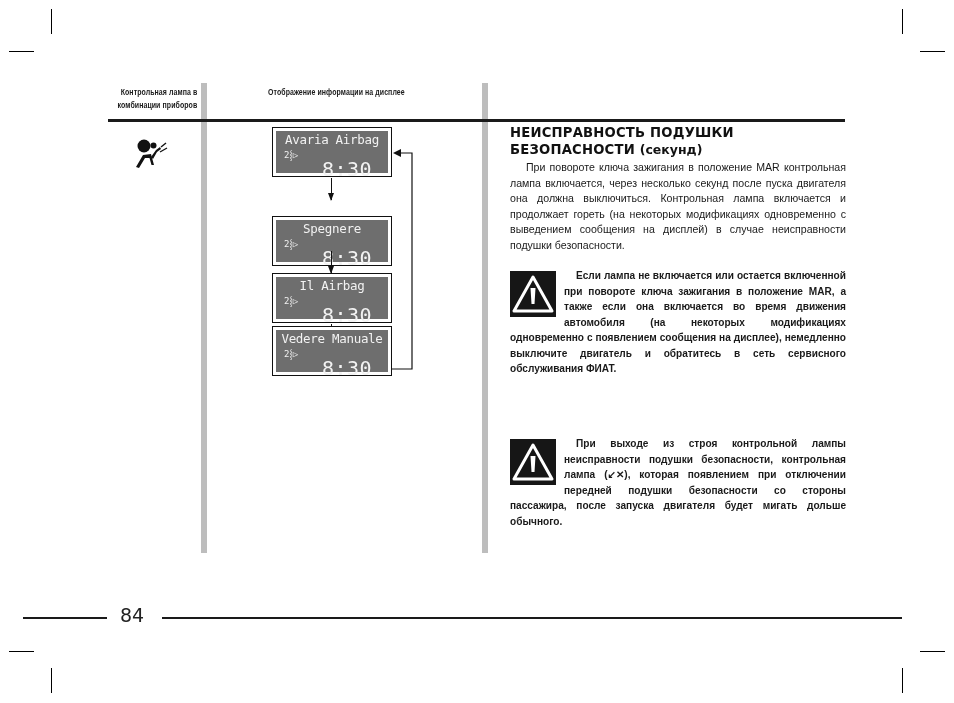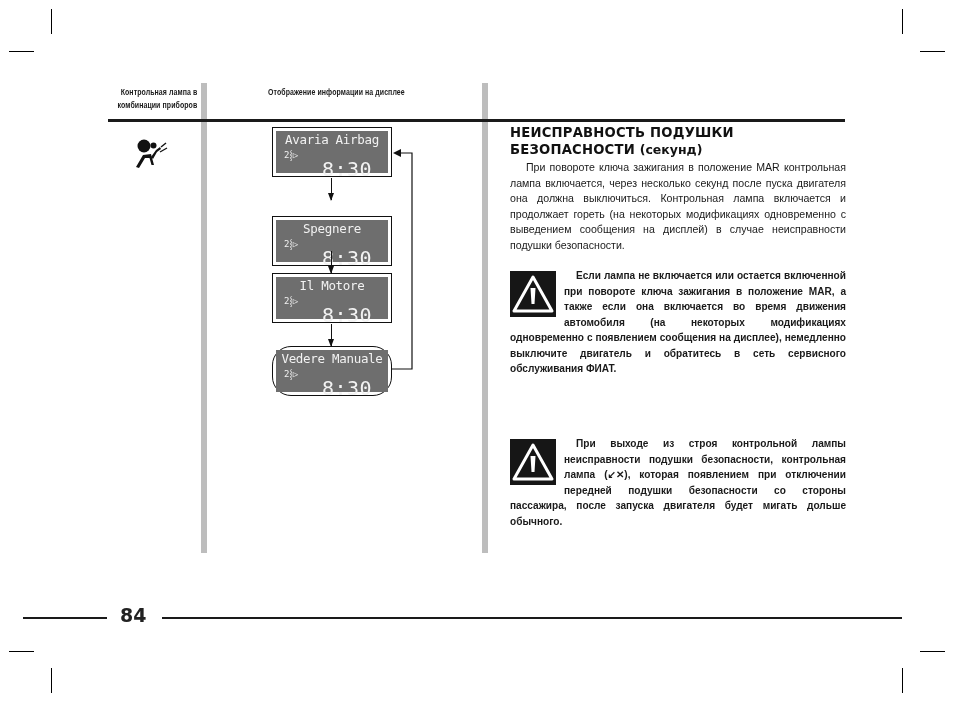--- a/index.html
+++ b/index.html
@@ -30,21 +30,21 @@
   .title { position: absolute; left: 510px; top: 124px; font-family: "DejaVu Sans", sans-serif; font-weight: bold;
            font-size: 13.2px; line-height: 17px; color: #111; letter-spacing: 0.2px; }
   .title .sub { font-size: 12.5px; letter-spacing: 0; }
   .para { position: absolute; left: 510px; width: 336px; font-size: 10.6px; line-height: 15.5px; text-align: justify;
           font-family: Liberation Sans, sans-serif; color: #1a1a1a; }
   .para p { margin: 0; text-indent: 16px; }
   .warn { font-weight: bold; font-size: 10.1px; line-height: 15.5px; }
   .warn p { text-indent: 0; }
   .warn-icon { float: left; width: 46px; height: 46px; background: #161616; margin: 3px 8px 0 0; position: relative; }
   .warn-icon svg { display: block; }
-  .page-num { position: absolute; left: 120px; top: 604px; font-family: "DejaVu Sans", sans-serif; font-weight: bold;
+  .page-num { position: absolute; left: 120px; top: 604px; font-family: "DejaVu Sans", sans-serif; font-weight: normal;
               font-size: 19px; color: #222; }
   .foot-rule { position: absolute; top: 617px; height: 2px; background: #1a1a1a; }
 </style>
 </head>
 <body>
 
 <div class="crop-v" style="left:51px;top:9px;height:25px;"></div>
 <div class="crop-h" style="left:9px;top:51px;width:25px;"></div>
 <div class="crop-v" style="left:902px;top:9px;height:25px;"></div>
 <div class="crop-h" style="left:920px;top:51px;width:25px;"></div>
@@ -87,28 +87,28 @@
   <div class="lcd">
     <div class="msg">Spegnere</div>
     <div class="gear"><span>2</span><span>⸾▷</span></div>
     <div class="time">8:30</div>
   </div>
 </div>
 <div class="arrow-down" style="left:331px;top:251px;height:22px;"></div>
 
 <div class="lcd-box" style="top:273px;">
   <div class="lcd">
-    <div class="msg">Il Motore</div>
+    <div class="msg">Il Airbag</div>
     <div class="gear"><span>2</span><span>⸾▷</span></div>
     <div class="time">8:30</div>
   </div>
 </div>
 <div class="arrow-down" style="left:331px;top:324px;height:22px;"></div>
 
-<div class="lcd-box" style="top:346px;border-radius:19px;">
+<div class="lcd-box" style="top:326px;">
   <div class="lcd">
     <div class="msg">Vedere Manuale</div>
     <div class="gear"><span>2</span><span>⸾▷</span></div>
     <div class="time">8:30</div>
   </div>
 </div>
 
 <svg class="abs" style="left:390px;top:145px;" width="26" height="230">
   <path d="M2 224 L22 224 L22 8 L6 8" fill="none" stroke="#111" stroke-width="1.2"></path>
   <path d="M3 8 L11 4 L11 12 Z" fill="#111"></path>

